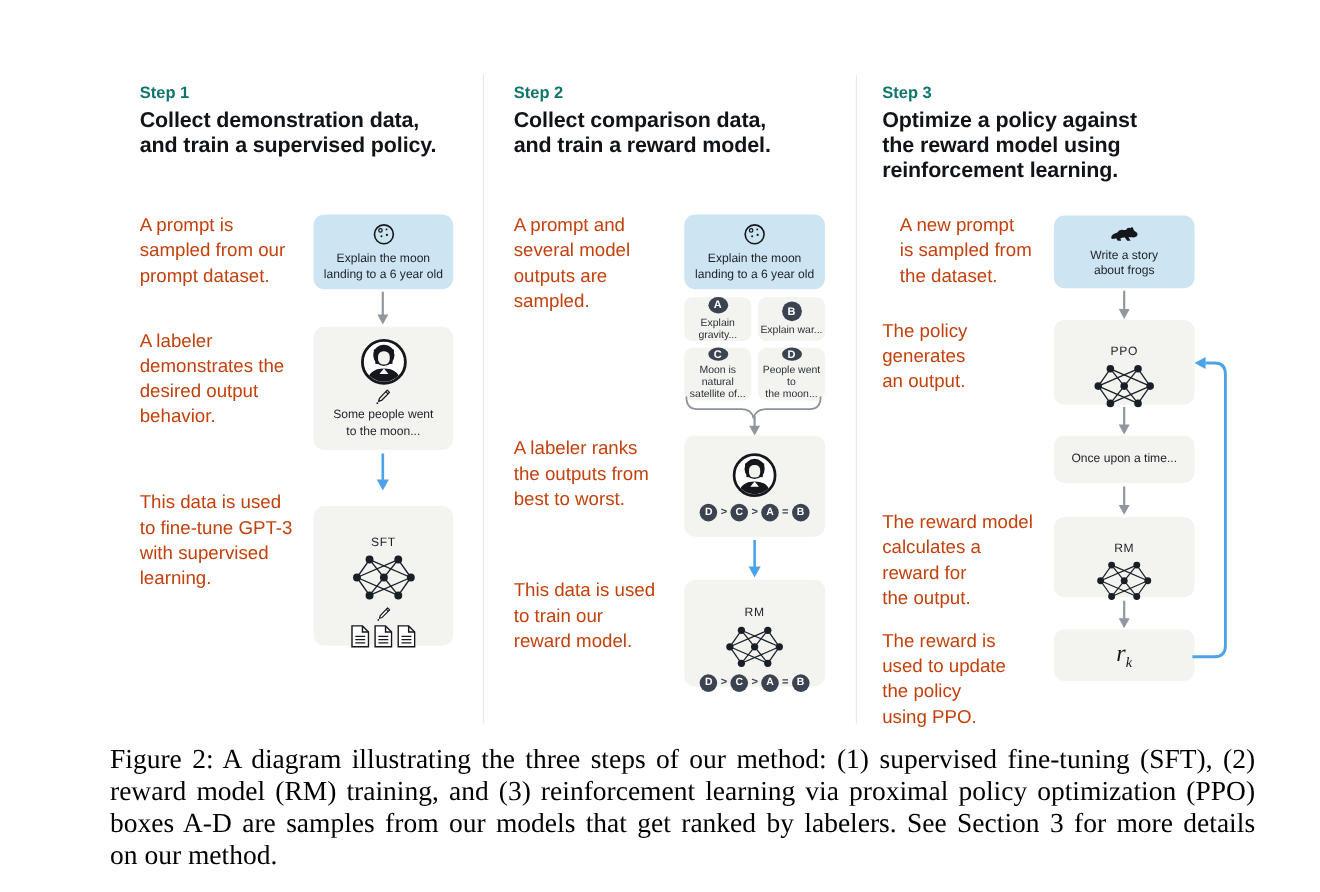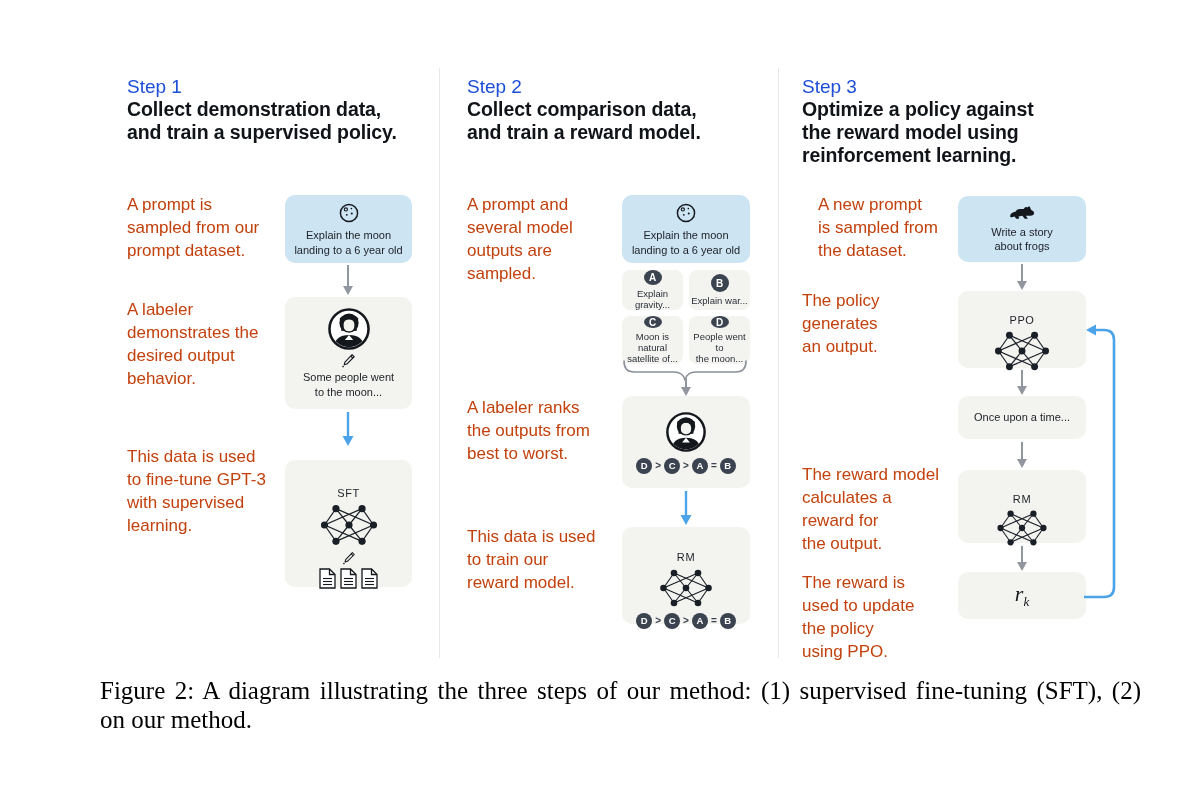--- a/index.html
+++ b/index.html
@@ -1,19 +1,19 @@
 <!DOCTYPE html>
 <html><head>
 <meta charset="utf-8">
 <style>
   html,body{margin:0;padding:0;background:#ffffff;width:1200px;height:811px;overflow:hidden;}
   body{font-family:"Liberation Sans",sans-serif;color:#1b1f24;position:relative;}
   .abs{position:absolute;}
   .divider{position:absolute;top:68px;height:590px;width:1px;background:#e8e8e5;}
-  .step-label{font-size:19px;color:#1d4ed8;}
+  .step-label{font-size:15px;color:#0f766e;font-weight:bold;}
   .step-title{font-size:19.5px;font-weight:bold;color:#101418;line-height:23px;white-space:pre-line;letter-spacing:-0.1px;}
   .body-text{font-size:17px;line-height:23px;color:#c2410c;white-space:pre-line;}
   .box{position:absolute;border-radius:10px;display:flex;flex-direction:column;align-items:center;justify-content:center;text-align:center;}
   .box.blue{background:#cde4f3;}
   .box.gray{background:#f3f3f0;}
   .box-text{font-size:11px;line-height:14.5px;color:#1c2026;white-space:pre-line;}
   .net-label{font-size:11px;letter-spacing:0.6px;color:#1c2026;margin-top:28px;}
   .out-box{position:absolute;background:#f3f3f0;border-radius:8px;display:flex;flex-direction:column;align-items:center;justify-content:center;text-align:center;gap:3px;}
   .out-badge{width:18px;height:18px;border-radius:50%;background:#3b4350;color:#fff;font-size:10px;font-weight:bold;display:flex;align-items:center;justify-content:center;}
   .out-text{font-size:9.5px;line-height:11px;color:#2a3038;white-space:pre-line;}
@@ -420,14 +420,16 @@
   <span class="rk-math"><span>r</span><sub>k</sub></span>
 </div>
 
 <svg class="abs" style="left:1082px;top:316px;" width="42" height="292">
   <path d="M2,281 L22,281 Q32,281 32,271 L32,24 Q32,14 22,14 L14,14" fill="none" stroke="#4da3e8" stroke-width="2.6"></path>
   <polygon points="14,8.5 14,19.5 4,14" fill="#4da3e8"></polygon>
 </svg>
 
 <div class="caption">
   <div class="cap-line">Figure 2: A diagram illustrating the three steps of our method: (1) supervised fine-tuning (SFT), (2)</div>
+  <div class="cap-line">reward model (RM) training, and (3) reinforcement learning via proximal policy optimization (PPO)</div>
+  <div class="cap-line">boxes A-D are samples from our models that get ranked by labelers. See Section 3 for more details</div>
   <div class="cap-line last">on our method.</div>
 </div>
 
 </body></html>

